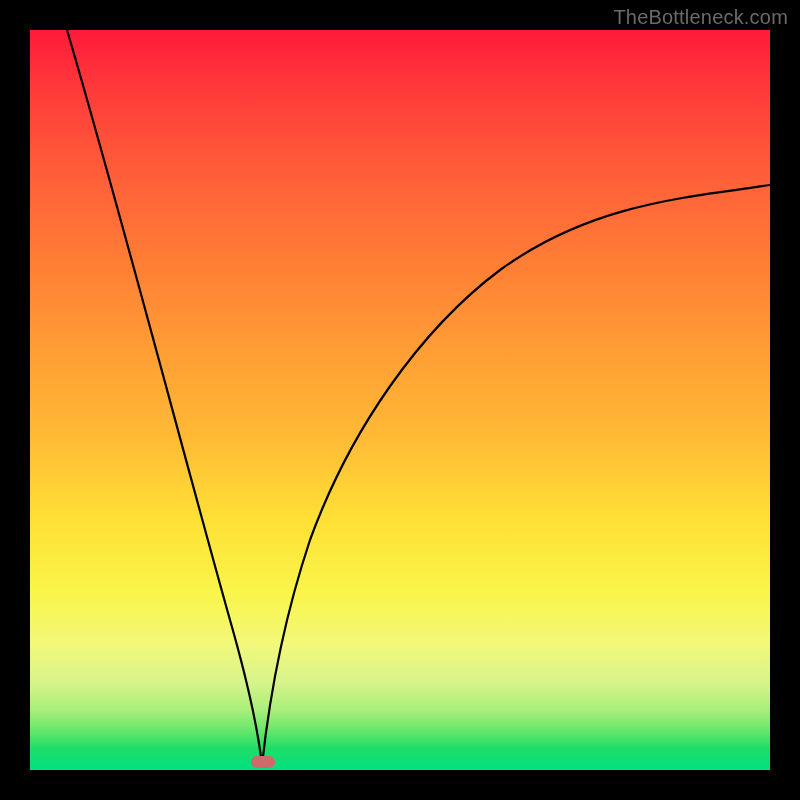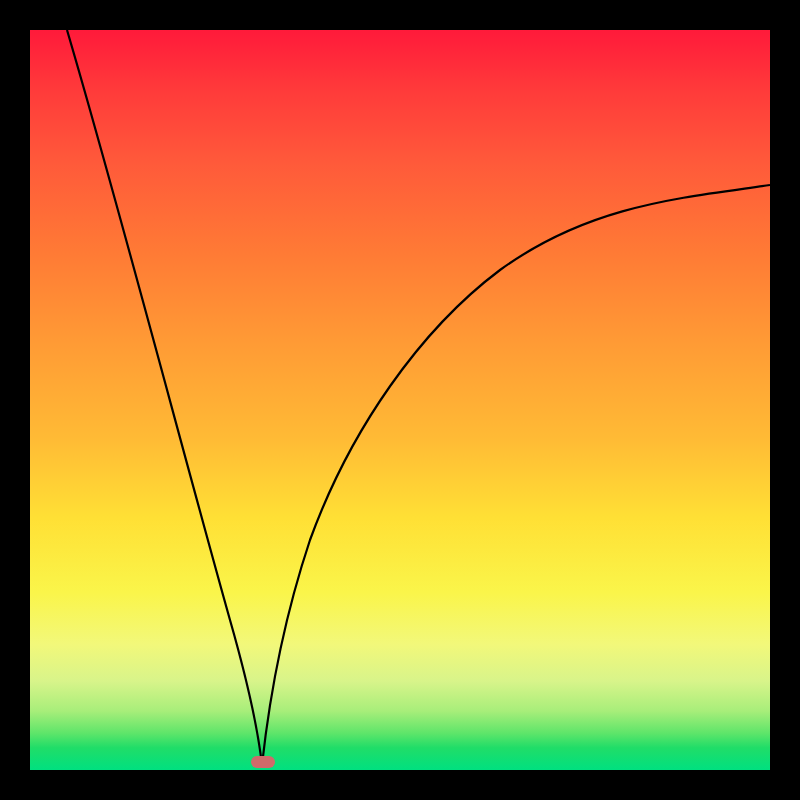--- a/index.html
+++ b/index.html
@@ -76,14 +76,15 @@
 
       <path d="M 232 735
                C 238 680, 250 600, 280 510
                C 320 400, 390 300, 470 240
                C 560 175, 650 168, 740 155" fill="none" stroke="#000" stroke-width="2.2"></path>
 
       <rect x="221" y="726" width="24" height="12" rx="6" ry="6" fill="#cf6a6a"></rect>
     </svg>
   </div>
 
+  <div class="watermark">TheBottleneck.com</div>
 
 </div>
 
 </body></html>

